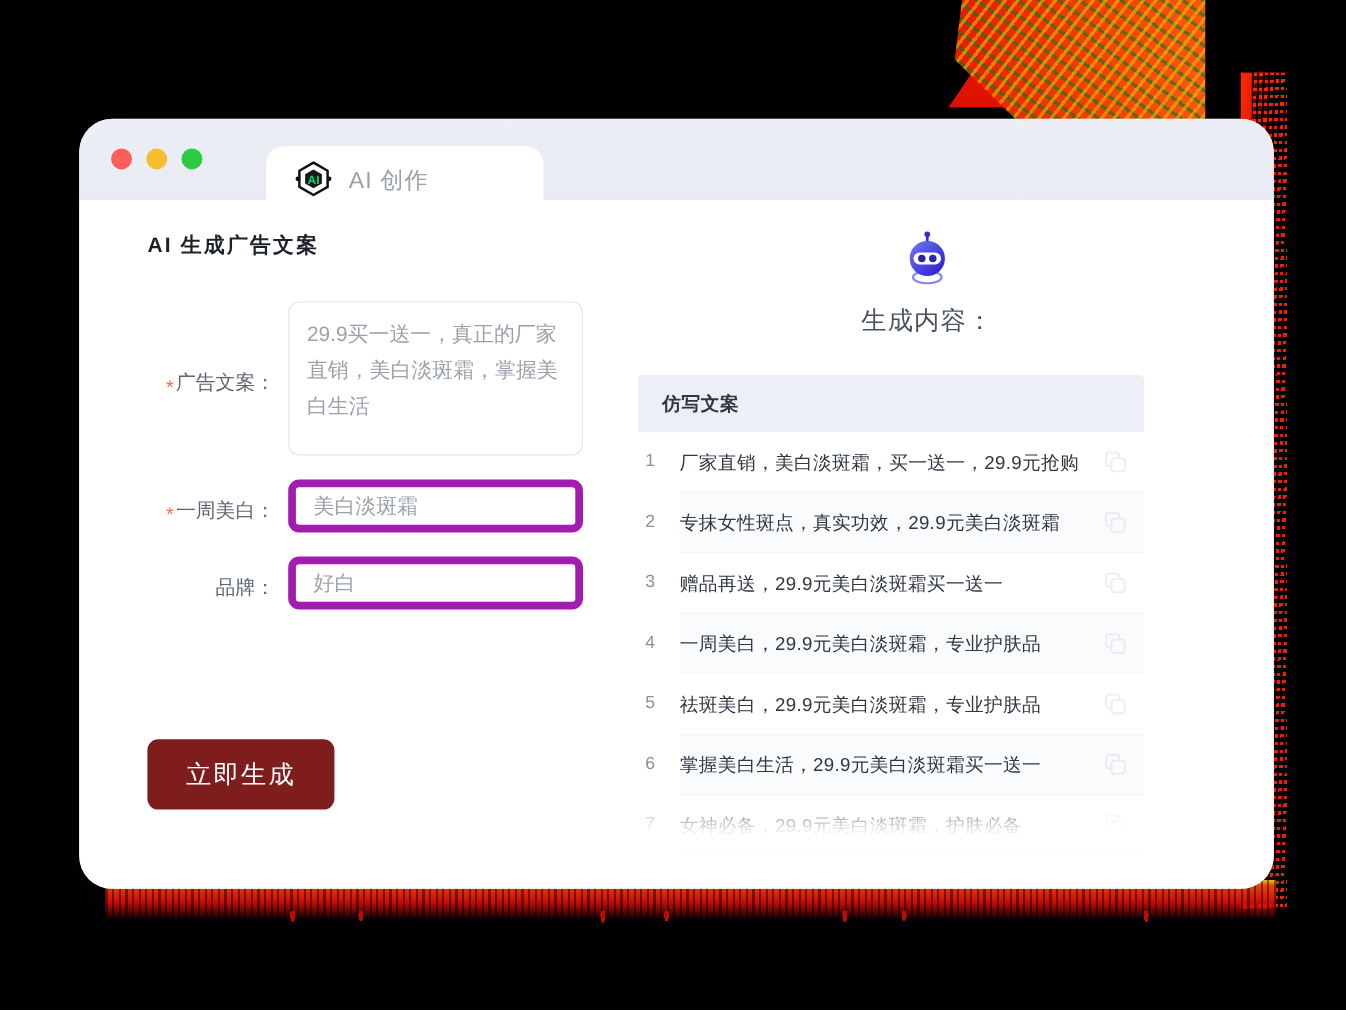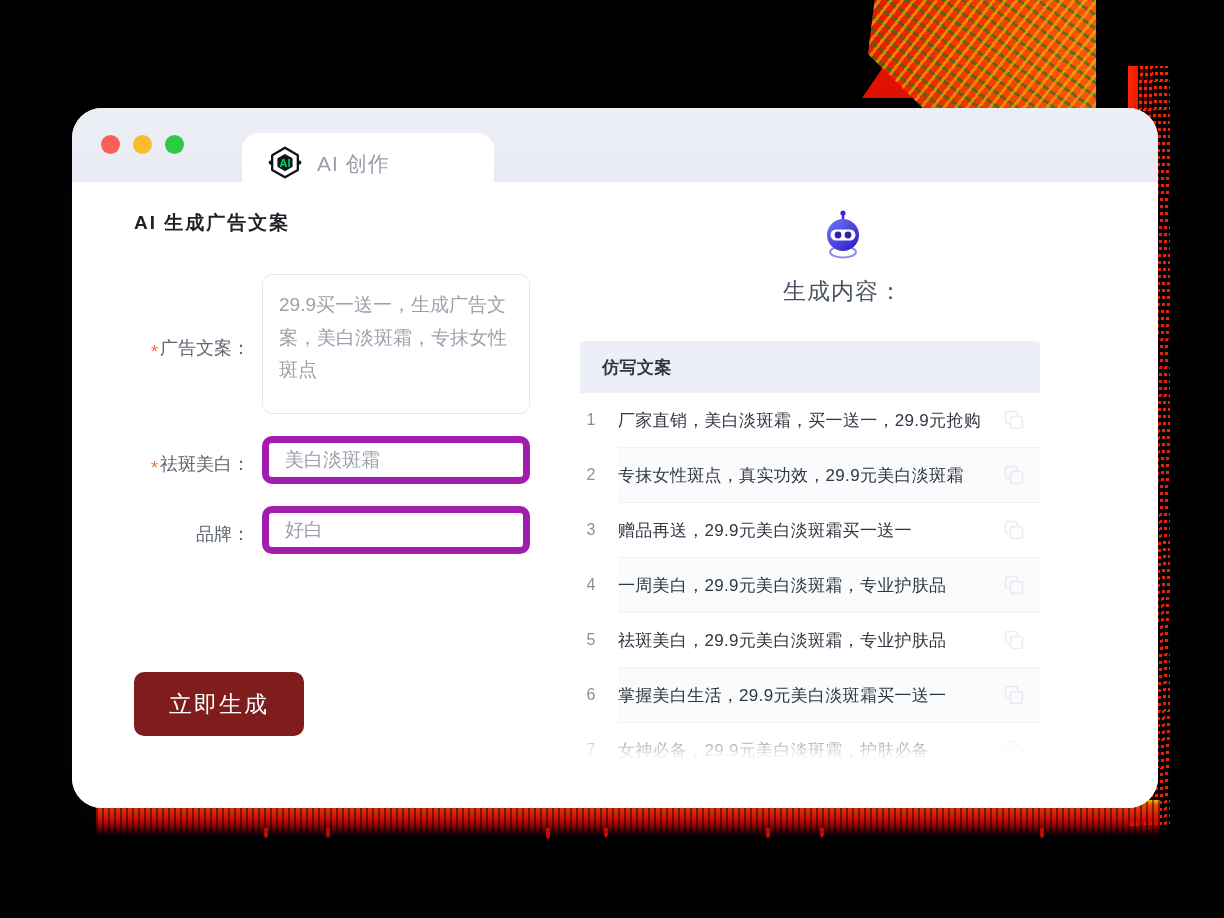--- a/index.html
+++ b/index.html
@@ -339,26 +339,26 @@
     <div class="body">
 
       <div class="left-pane">
 
         <div class="page-title">AI 生成广告文案</div>
 
         <div class="field-row">
           <div class="field-label">
             <span class="req">*</span><span>广告文案：</span>
           </div>
-          <div class="textarea-box">29.9买一送一，生成广告文案，美白淡斑霜，专抹女性斑点</div>
+          <div class="textarea-box">29.9买一送一，真正的厂家直销，美白淡斑霜，掌握美白生活</div>
         </div>
 
         <div class="field-row">
           <div class="field-label">
-            <span class="req">*</span><span>祛斑美白：</span>
+            <span class="req">*</span><span>一周美白：</span>
           </div>
           <div class="input-box">美白淡斑霜</div>
         </div>
 
         <div class="field-row">
           <div class="field-label">品牌：</div>
           <div class="input-box">好白</div>
         </div>
 
         <button class="submit-btn">立即生成</button>

